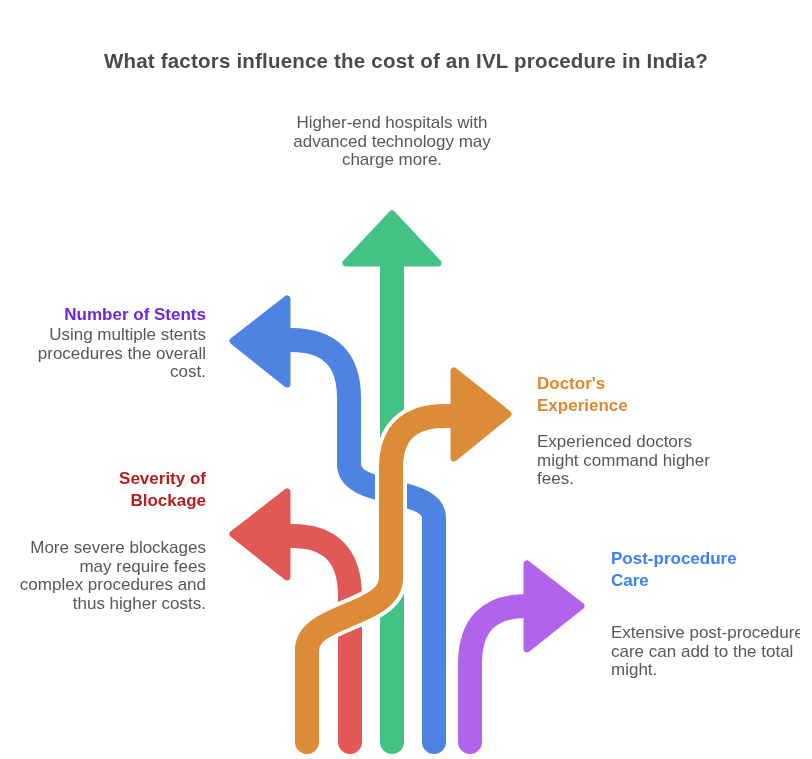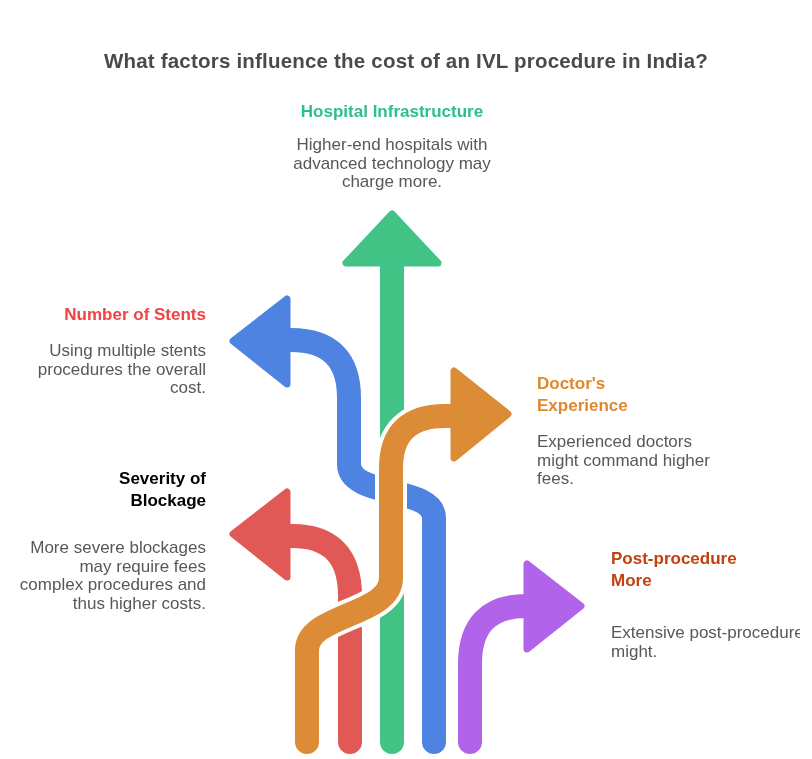--- a/index.html
+++ b/index.html
@@ -35,29 +35,29 @@
     font-size: 17px;
     line-height: 18.6px;
     color: #57585a;
   }
   .b-green  { left: 262px; top: 101px; width: 260px; text-align: center; }
   .b-blue   { left:   8px; top: 304px; width: 198px; text-align: right; }
   .b-orange { left: 537px; top: 356px; width: 190px; text-align: left; margin-top: 17px; }
   .b-red    { left:  10px; top: 468px; width: 196px; text-align: right; }
   .b-purple { left: 611px; top: 548px; width: 196px; text-align: left; }
   .b-green  .desc { margin-top: 13px; }
-  .b-blue   .desc { margin-top: 16px; }
+  .b-blue   .desc { }
   .b-orange .desc { margin-top: 16px; }
   .b-red    .desc { margin-top: 27px; }
   .b-purple .desc { margin-top: 32px; }
   .c-green  { color: #2fbe8e; }
-  .c-blue   { color: #ef4444; }
+  .c-blue   { color: #6d28d9; }
   .c-orange { color: #e1872c; }
-  .c-red    { color: #000000; }
-  .c-purple { color: #c2410c; }
+  .c-red    { color: #b91c1c; }
+  .c-purple { color: #3b82f6; }
 </style>
 </head>
 <body>
 
 <div class="canvas">
 
   <h1 class="title">What factors influence the cost of an IVL procedure in India?</h1>
 
   <svg class="arrows-svg" width="812" height="759" viewBox="0 0 812 759">
 
@@ -91,23 +91,20 @@
 
     <g>
       <path d="M307,742 V650 C307,614 391,616 391,578 V468 Q391,416 445,416 H461" fill="none" stroke="#ffffff" stroke-width="32" stroke-linecap="round"></path>
       <polygon points="508,414 454,371 454,458" fill="#ffffff" stroke="#ffffff" stroke-width="17" stroke-linejoin="round"></polygon>
       <path d="M307,742 V650 C307,614 391,616 391,578 V468 Q391,416 445,416 H461" fill="none" stroke="#dc8b37" stroke-width="24" stroke-linecap="round"></path>
       <polygon points="508,414 454,371 454,458" fill="#dc8b37" stroke="#dc8b37" stroke-width="7" stroke-linejoin="round"></polygon>
     </g>
   </svg>
 
   <div class="block b-green">
-    <div class="hdr c-green">
-      <span>Hospital Infrastructure</span>
-    </div>
     <div class="desc">
       <div>Higher-end hospitals with</div>
       <div>advanced technology may</div>
       <div>charge more.</div>
     </div>
   </div>
 
   <div class="block b-blue">
     <div class="hdr c-blue">
       <span>Number of Stents</span>
@@ -139,21 +136,22 @@
       <div>More severe blockages</div>
       <div>may require fees</div>
       <div>complex procedures and</div>
       <div>thus higher costs.</div>
     </div>
   </div>
 
   <div class="block b-purple">
     <div class="hdr c-purple">
       <div>Post-procedure</div>
-      <div>More</div>
+      <div>Care</div>
     </div>
     <div class="desc">
       <div>Extensive post-procedure</div>
+      <div>care can add to the total</div>
       <div>might.</div>
     </div>
   </div>
 
 </div>
 
 </body></html>

